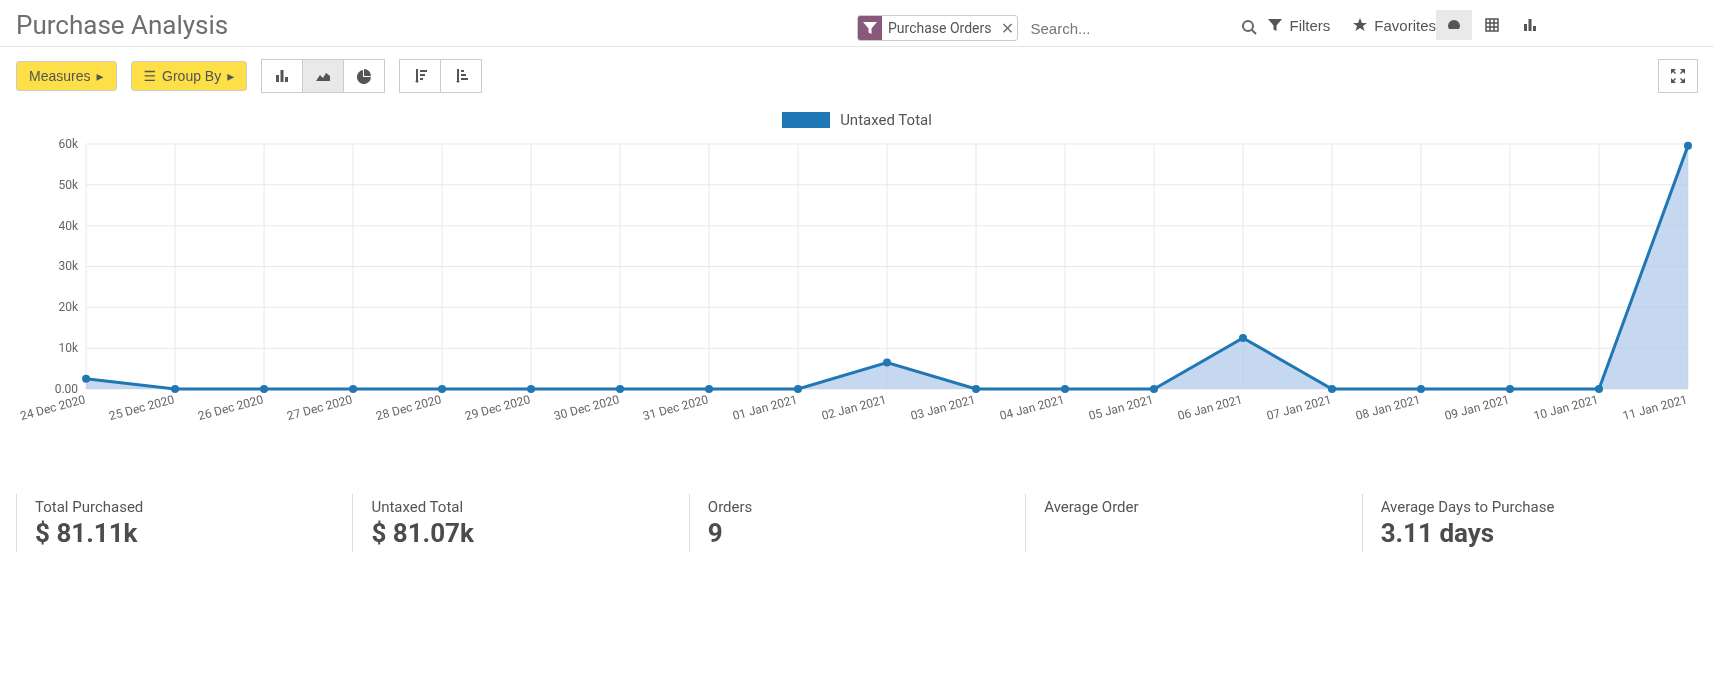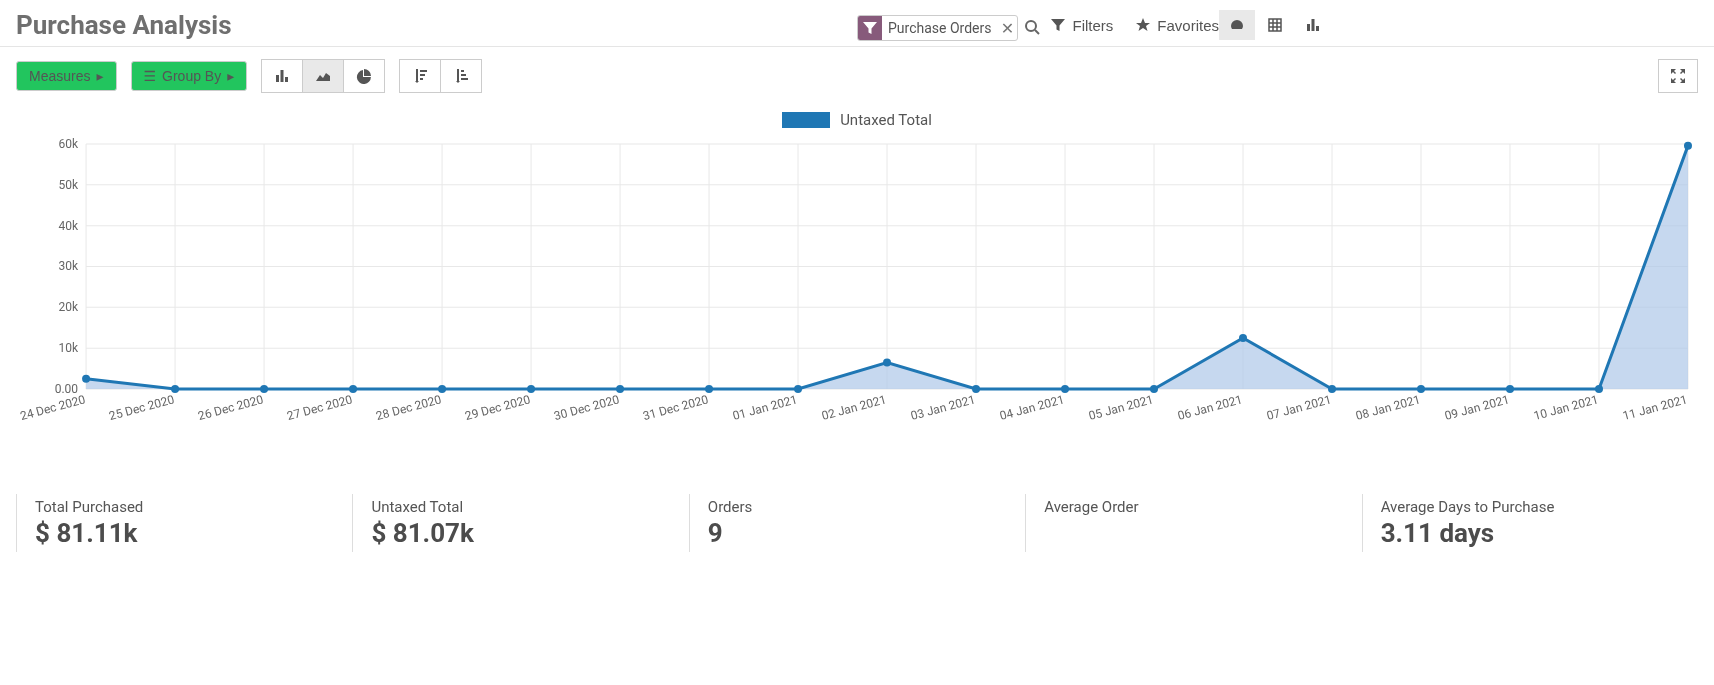--- a/index.html
+++ b/index.html
@@ -1,35 +1,35 @@
 <!DOCTYPE html>
 <html><head>
 <meta charset="utf-8">
 <style>
   * { box-sizing: border-box; margin: 0; padding: 0; }
   body { font-family: -apple-system, BlinkMacSystemFont, "Segoe UI", Roboto, Helvetica, Arial, sans-serif; color: #4c4c4c; background: #fff; }
   .header { display: flex; align-items: flex-start; padding: 10px 16px 0 16px; border-bottom: 1px solid #e5e5e5; }
   .header-left { flex: 0 0 50%; }
   .header-right { flex: 1; display: flex; flex-direction: row; gap: 10px; }
-  .page-title { font-size: 26px; font-weight: 700; color: #6f6f6f; }
+  .page-title { font-size: 26px; font-weight: 400; color: #6f6f6f; }
   .search-row { display: flex; align-items: center; gap: 6px; }
   .facet { display: flex; align-items: center; border: 1px solid #ccc; border-radius: 3px; overflow: hidden; }
   .facet-icon { background: #875a7b; color: #fff; width: 24px; height: 24px; display: flex; align-items: center; justify-content: center; }
   .facet-label { padding: 2px 6px; font-size: 14px; color: #555; }
   .facet-remove { width: 20px; color: #777; background: #fff; border: none; font-size: 16px; cursor: pointer; }
   .search-input { flex: 1; border: none; outline: none; font-size: 15px; color: #888; padding: 4px 6px; }
   .search-icon-btn { background: none; border: none; cursor: pointer; color: #666; }
   .searchbar-below { display: flex; align-items: center; justify-content: space-between; padding-bottom: 6px; }
   .filter-group { display: flex; gap: 22px; align-items: center; }
   .filter-btn { display: flex; gap: 6px; font-size: 15px; color: #555; background: none; border: none; cursor: pointer; }
   .view-switcher { display: flex; gap: 2px; }
   .view-btn { width: 36px; height: 30px; border: none; background: #fff; cursor: pointer; color: #555; display: flex; align-items: center; justify-content: center; }
   .view-btn.active { background: #e9e9e9; }
   .toolbar { display: flex; align-items: center; gap: 14px; padding: 12px 16px; }
-  .btn { display: inline-flex; align-items: center; gap: 6px; border: 1px solid #ccc; background: #22c55e; padding: 6px 12px; font-size: 14px; color: #555; cursor: pointer; border-radius: 3px; }
+  .btn { display: inline-flex; align-items: center; gap: 6px; border: 1px solid #ccc; background: #fde047; padding: 6px 12px; font-size: 14px; color: #555; cursor: pointer; border-radius: 3px; }
   .btn-group { display: inline-flex; }
   .btn-group .icon-btn { width: 42px; height: 34px; border: 1px solid #ccc; background: #fff; cursor: pointer; color: #555; display: flex; align-items: center; justify-content: center; }
   .btn-group .icon-btn.active { background: #e9e9e9; }
   .btn-group .icon-btn:not(:first-child) { margin-left: -1px; }
   .spacer { flex: 1; }
   .expand-btn { width: 40px; height: 34px; border: 1px solid #ccc; background: #fff; cursor: pointer; color: #555; display: flex; align-items: center; justify-content: center; }
   .legend { text-align: center; padding: 6px 0 2px 0; }
   .legend-item { display: inline-flex; align-items: center; gap: 10px; font-size: 15px; color: #555; }
   .legend-swatch { width: 48px; height: 16px; background: #1f77b4; display: inline-block; }
   .chart-wrap { padding: 0 16px 8px 16px; }
@@ -59,20 +59,21 @@
         <span class="facet-icon">
           <svg class="icon" viewBox="0 0 16 16">
               <path fill="currentColor" d="M1 2h14l-5.5 6.5V14l-3-1.5V8.5z"></path>
             </svg>
         </span>
         <span class="facet-label">Purchase Orders</span>
         <button class="facet-remove">
           <span>✕</span>
         </button>
       </div>
+      <input class="search-input" placeholder="Search..." style="">
       <button class="search-icon-btn">
         <svg class="icon" viewBox="0 0 16 16">
             <circle cx="7" cy="7" r="5" fill="none" stroke="currentColor" stroke-width="2"></circle>
             <line x1="11" y1="11" x2="15" y2="15" stroke="currentColor" stroke-width="2"></line>
           </svg>
       </button>
     </div>
     <div class="searchbar-below">
       <div class="filter-group">
         <button class="filter-btn">

